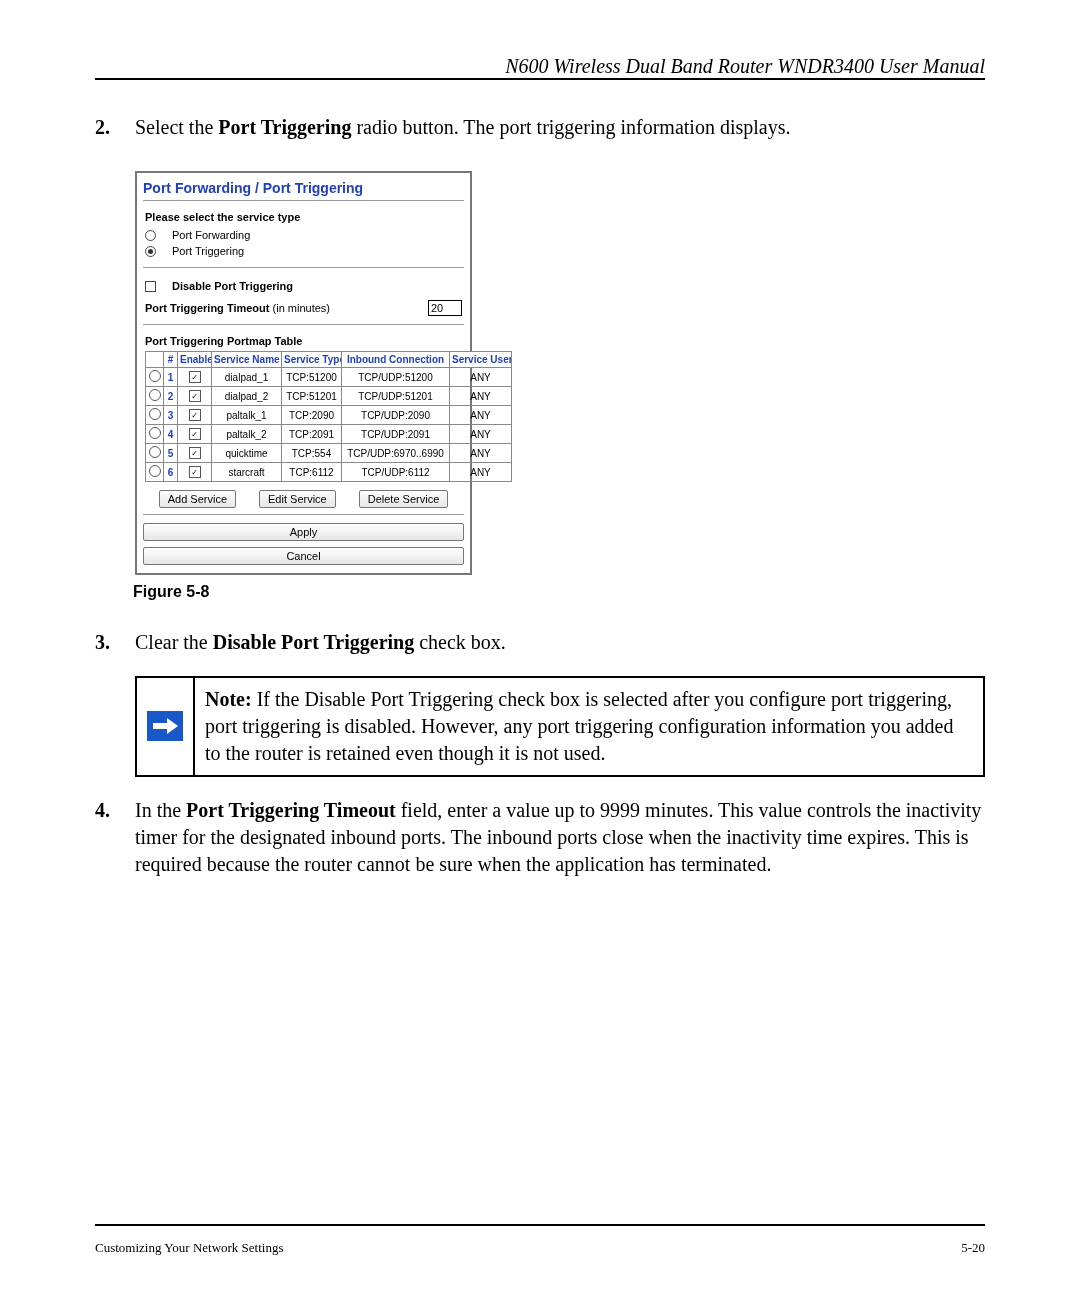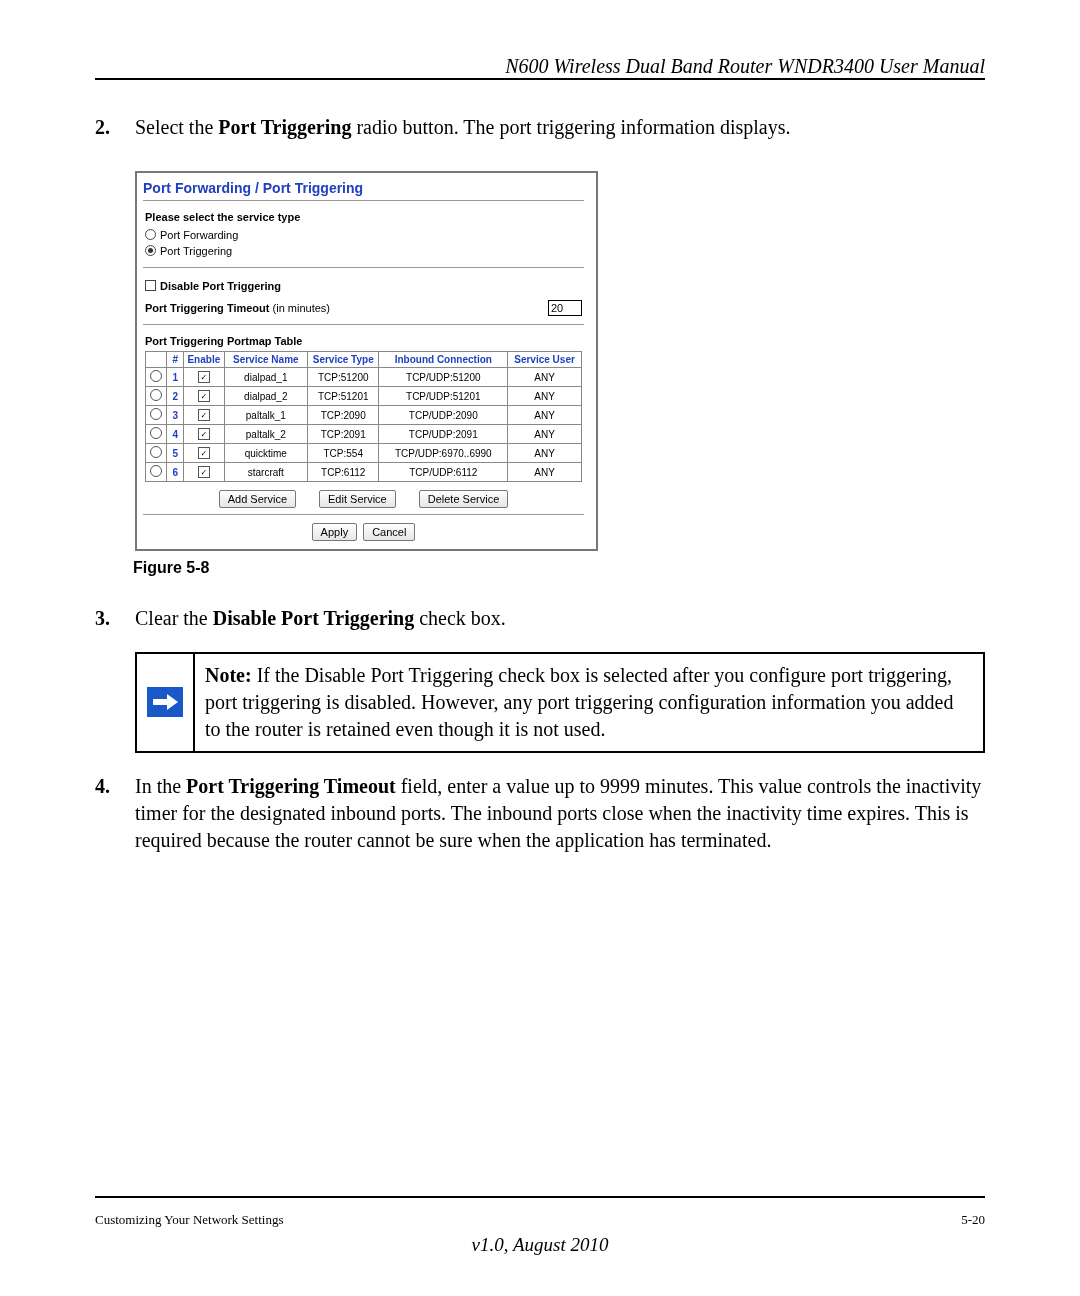--- a/index.html
+++ b/index.html
@@ -43,47 +43,48 @@
     font-weight: bold;
     width: 40px;
     flex-shrink: 0;
   }
   ol.steps li .body {
     flex: 1;
   }
   
   .router-panel {
     margin: 30px 0 6px 40px;
-    width: 463px;
+    width: 337px;
     border: 2px solid #777;
     font-family: Arial, Helvetica, sans-serif;
     font-size: 11px;
     background: #fff;
-    padding: 4px 12px 6px 6px;
+    padding: 4px 6px 6px 6px;
     box-sizing: border-box;
   }
   .router-panel .panel-title {
     color: #2040c0;
     font-weight: bold;
     font-size: 14px;
     padding: 3px 0 4px 0;
     border-bottom: 1px solid #999;
   }
   .router-section {
     padding: 10px 2px 8px 2px;
     border-bottom: 1px solid #999;
   }
   .router-section.last { border-bottom: 1px solid #999; }
   .router-section .section-label {
     font-weight: bold;
     margin-bottom: 4px;
   }
   .radio-row, .check-row {
     display: flex;
-    gap: 4px;
+    align-items: center;
+    gap: 16px;
     padding: 2px 0;
   }
   .radio {
     width: 11px; height: 11px; border: 1px solid #444; border-radius: 50%; display: inline-flex; align-items: center; justify-content: center; box-sizing: border-box;
   }
   .radio.checked::after { content: ""; width: 5px; height: 5px; background: #333; border-radius: 50%; display: block; }
   .checkbox {
     width: 11px; height: 11px; border: 1px solid #444; box-sizing: border-box; display: inline-flex; align-items:center; justify-content:center; font-size: 9px; color: #000;
   }
   .timeout-row { display: flex; align-items: center; justify-content: space-between; margin-top: 6px;}
@@ -110,21 +111,21 @@
     background: #fff;
   }
   table.portmap td.idx { color: #2040c0; font-weight: bold;}
   table.portmap .row-radio {
     width: 10px; height: 10px; border:1px solid #555; border-radius:50%; display:inline-block;
   }
   table.portmap .row-check {
     width: 10px; height: 10px; border:1px solid #555; display:inline-flex; align-items:center; justify-content:center; font-size:8px;
   }
   .button-row { display:flex; gap: 23px; justify-content:center; padding: 8px 0 6px 0; border-bottom:1px solid #999; }
-  .button-row2 { display:flex; gap: 6px; justify-content:center; padding: 8px 0 2px 0; }
+  .button-row2 { display:flex; gap: 6px; justify-content:center; padding: 8px 0 2px 0; flex-direction: column; }
   .btn {
     border: 1px solid #777;
     background: linear-gradient(#fefefe,#e6e6e6);
     font-size: 11px;
     padding: 2px 8px;
     font-family: Arial;
     border-radius: 2px;
   }
   .figure-caption {
     font-family: Arial, Helvetica, sans-serif;
@@ -350,15 +351,14 @@
       </span>
     </li>
   </ol>
 
   <div class="footer">
     <div class="footer-rule"></div>
     <div class="footer-row">
       <span>Customizing Your Network Settings</span>
       <span>5-20</span>
     </div>
-    <div class="footer-version">v1.0, August 2010</div>
   </div>
 </div>
 
 </body></html>

